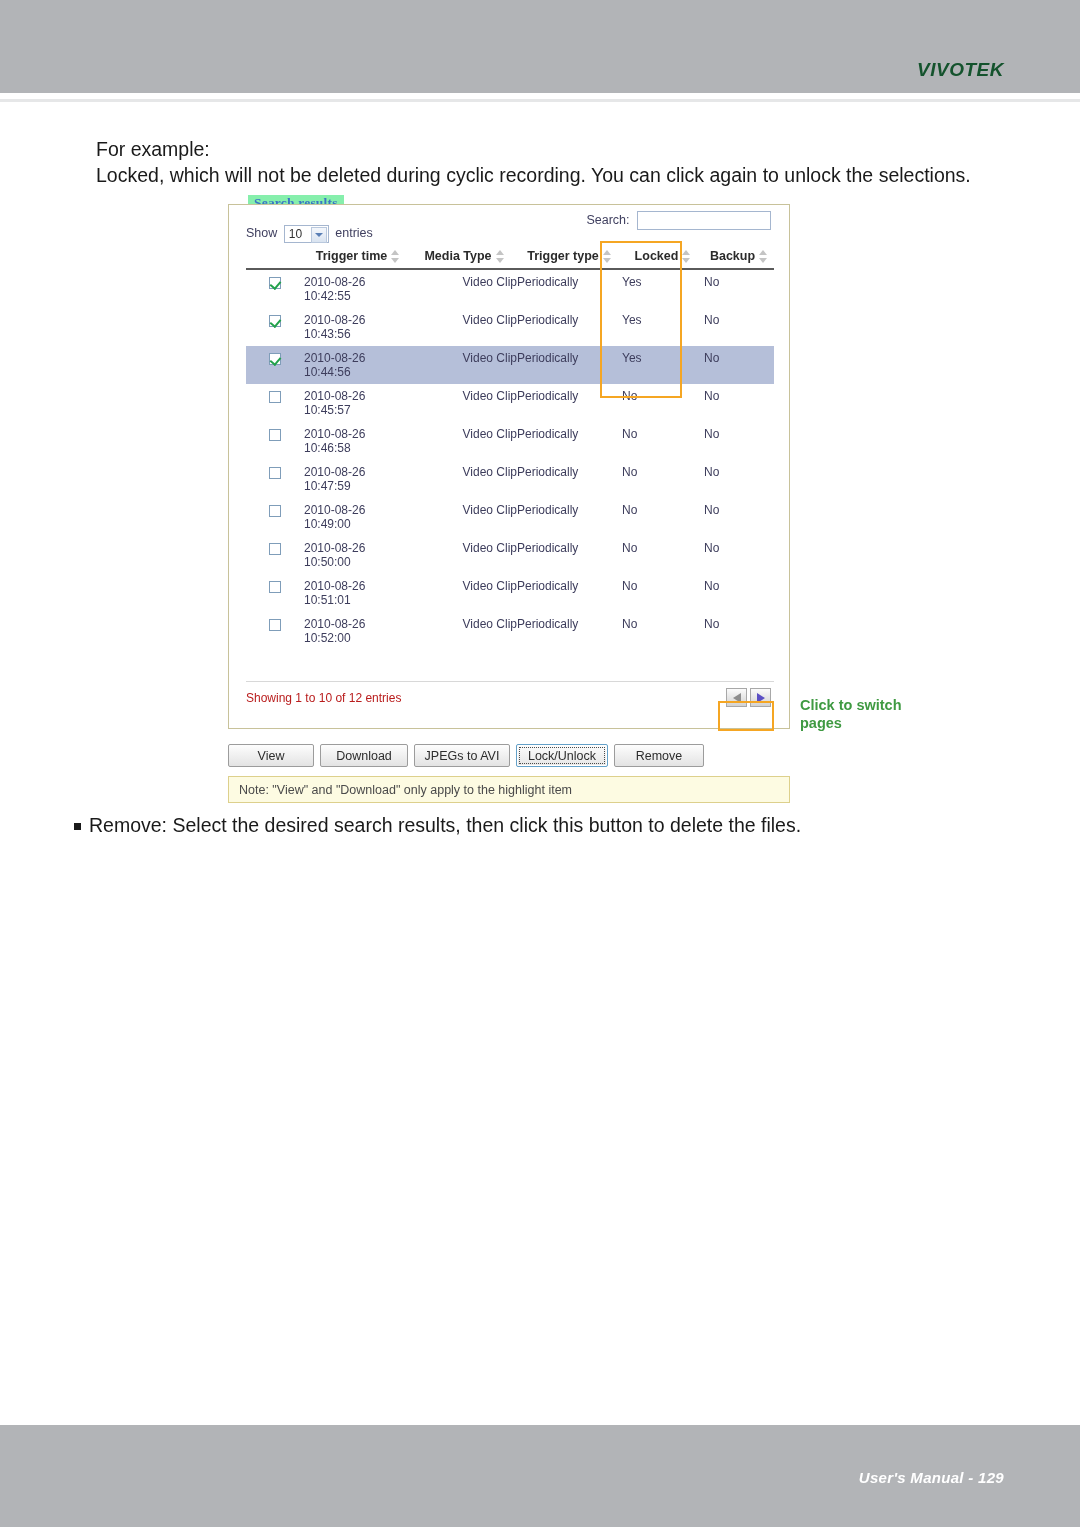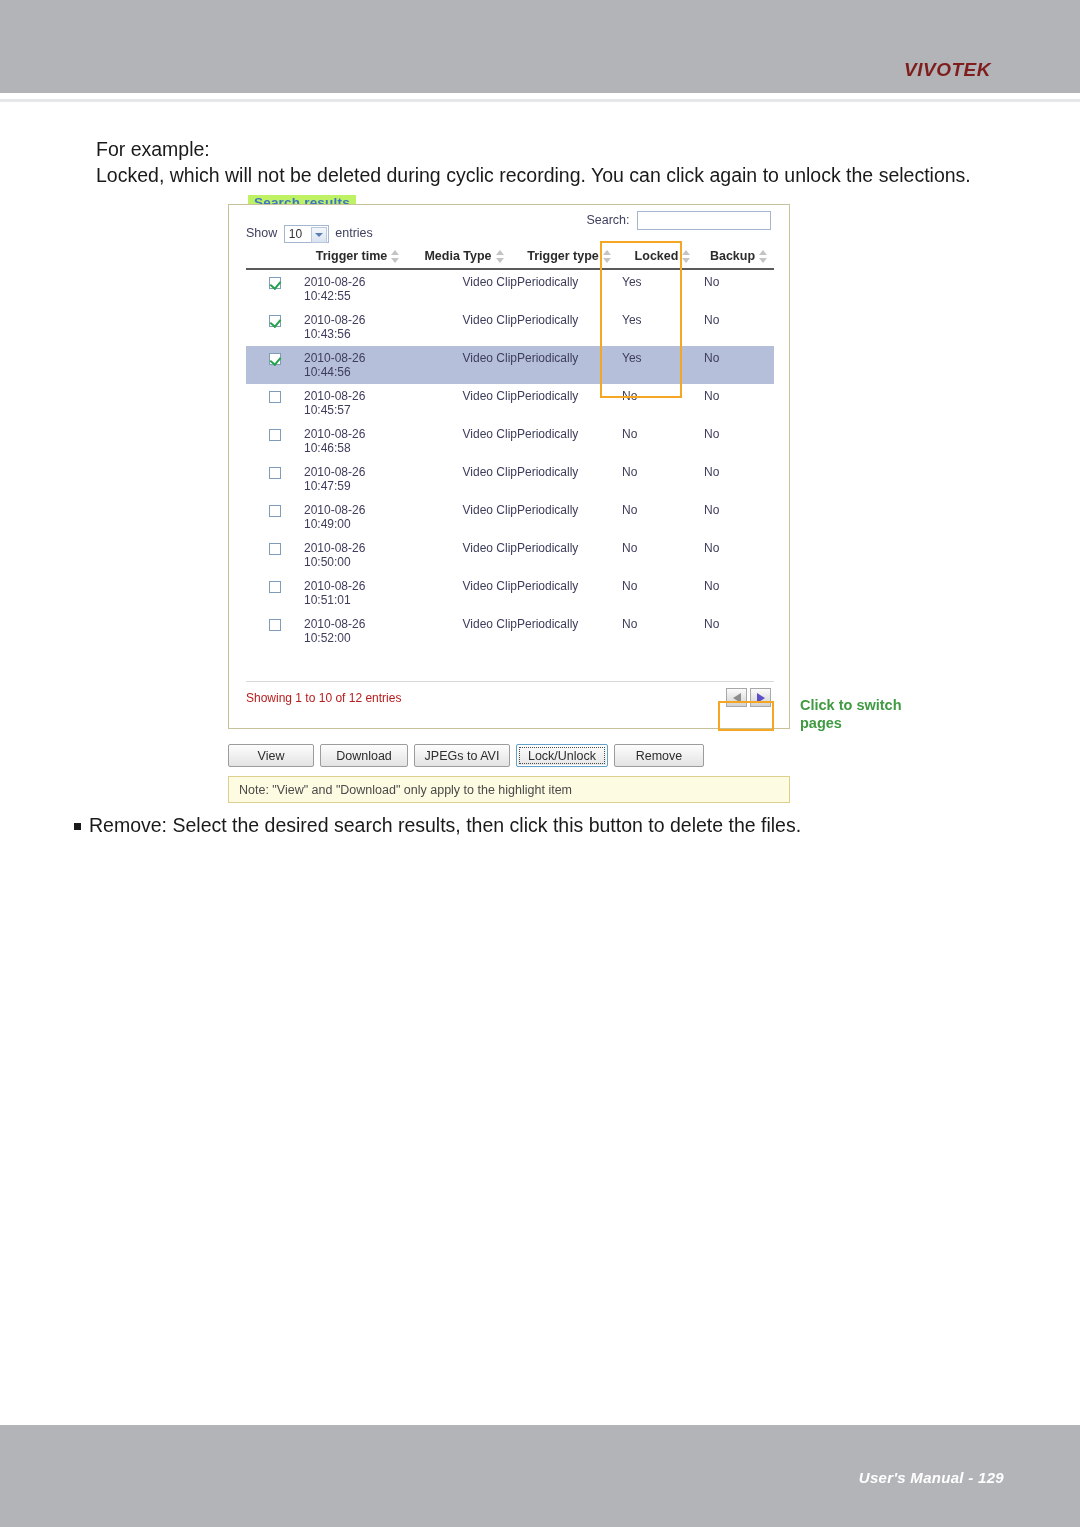--- a/index.html
+++ b/index.html
@@ -11,22 +11,22 @@
     position:relative;
     overflow:hidden;
   }
 
   
   #header-band {
     position:absolute; left:0; top:0; width:1080px; height:93px;
     background:#b2b4b7;
   }
   #brand-logo {
-    position:absolute; right:89px; top:59px;
-    color:#7f1d1d; font-size:19px; font-weight:bold; font-style:italic;
+    position:absolute; right:76px; top:59px;
+    color:#14532d; font-size:19px; font-weight:bold; font-style:italic;
     letter-spacing:0.5px;
   }
   #header-rule {
     position:absolute; left:0; top:99px; width:1080px; height:3px;
     background:#e6e7e8;
   }
 
   
   .bullet-para {
     position:absolute;
@@ -42,23 +42,24 @@
   #para-lock .first { padding-left:0; }
 
   
   #search-results-panel {
     position:absolute; left:228px; top:204px; width:562px; height:525px;
     border:1px solid #c8c29a;
     background:#ffffff;
   }
   #panel-legend {
     position:absolute; left:248px; top:195px;
-    background:#bef264; padding:0 6px;
+    background:#86efac; padding:0 6px;
     font-size:13.5px; font-weight:bold; color:#3a76c4;
     letter-spacing:0.2px;
+    font-family:Liberation Serif, serif;
   }
 
   
   #table-controls {
     position:absolute; left:0; top:2px; width:562px; height:26px;
   }
   #show-entries {
     position:absolute; left:17px; top:4px;
     font-size:12.5px; color:#3f3f5f; white-space:nowrap;
   }

